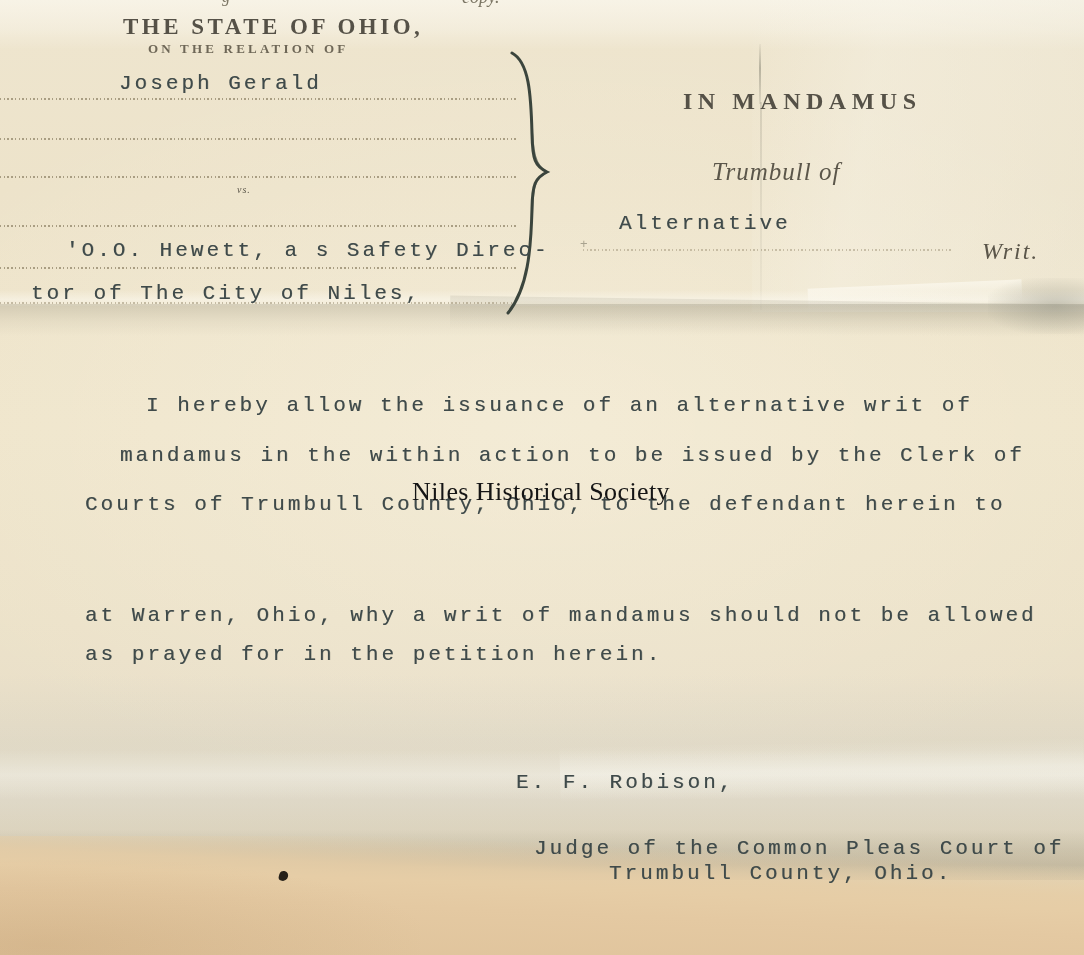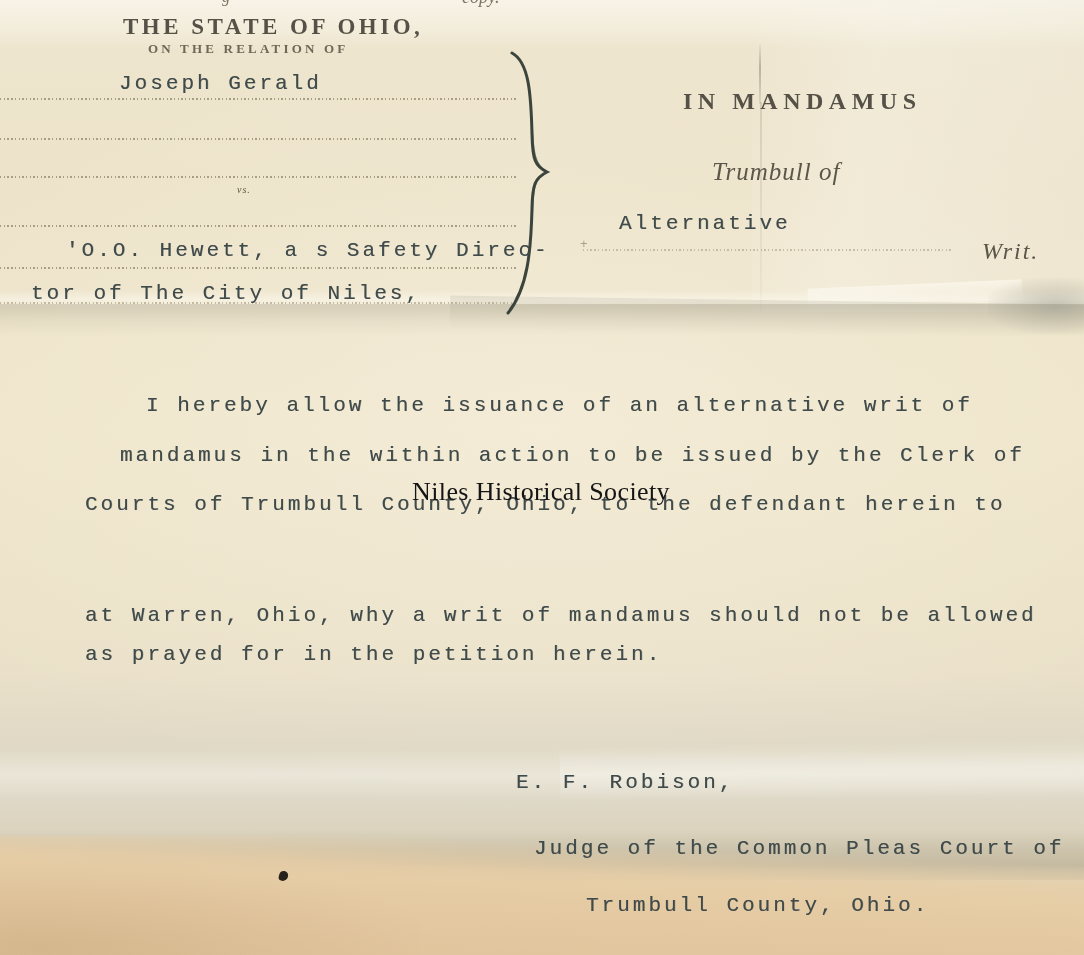--- a/index.html
+++ b/index.html
@@ -113,17 +113,17 @@
   <div class="abs txt tw" style="left:146px;top:393px;">I hereby allow the issuance of an alternative writ of</div>
   <div class="abs txt tw" style="left:80px;top:443px;margin-left:40px;">mandamus in the within action to be issued by the Clerk of</div>
   <div class="abs txt tw" style="left:85px;top:492px;">Courts of Trumbull County, Ohio, to the defendant herein to</div>
   <div class="abs txt tw" style="left:85px;top:592px;margin-top:11px;">at Warren, Ohio, why a writ of mandamus should not be allowed</div>
   <div class="abs txt tw" style="left:85px;top:642px;">as prayed for in the petition herein.</div>
 
   <div class="abs watermark" style="left:412px;top:478px;">Niles Historical Society</div>
 
   <div class="abs txt tw" style="left:516px;top:770px;">E. F. Robison,</div>
   <div class="abs txt tw" style="left:534px;top:817px;margin-top:19px;">Judge of the Common Pleas Court of</div>
-  <div class="abs txt tw" style="left:586px;top:861px;margin-top:32px;">Trumbull County, Ohio.</div>
+  <div class="abs txt tw" style="left:609px;top:861px;">Trumbull County, Ohio.</div>
 
   <div class="speck" style="left:279px;top:871px;width:9px;height:10px;transform:rotate(15deg);"></div>
 
 </div>
 
 </body></html>

